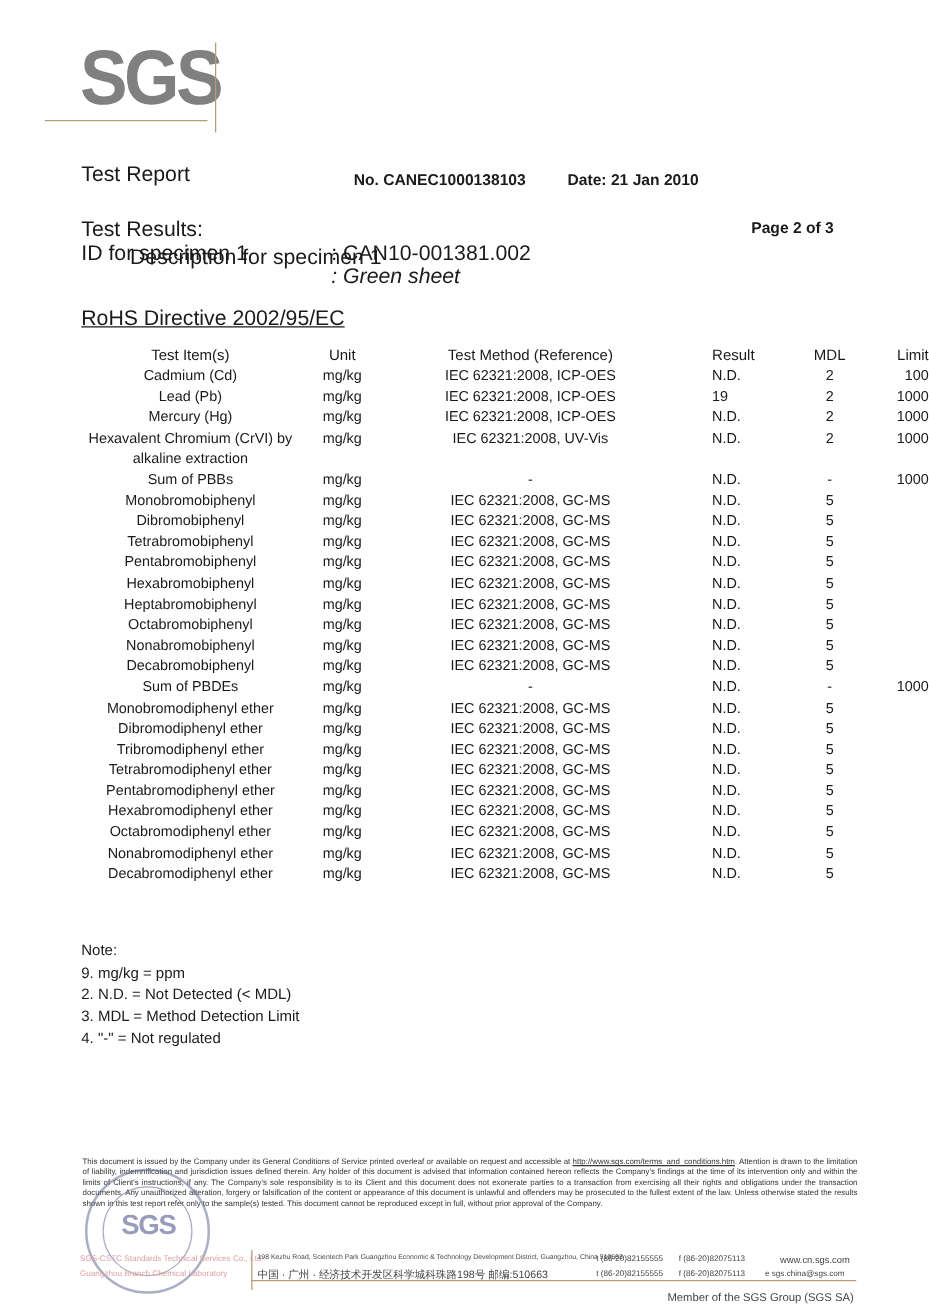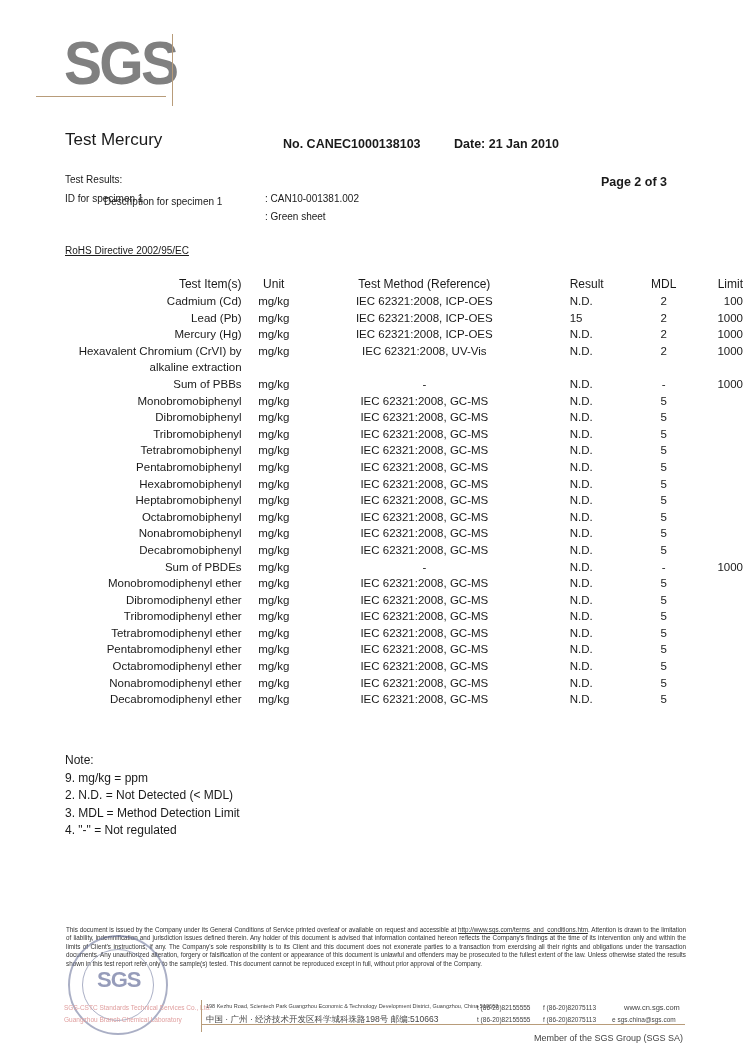--- a/index.html
+++ b/index.html
@@ -10,25 +10,25 @@
   
   .logo-text { position: absolute; left: 64px; top: 32px; font-family: "Liberation Sans", sans-serif;
                font-weight: bold; font-size: 62px; color: #808080; letter-spacing: -3px;
                transform: scaleX(0.92); transform-origin: left top; line-height: 62px; }
   .logo-hline { position: absolute; left: 36px; top: 96px; width: 130px; height: 1px; background: #b89c7a; }
   .logo-vline { position: absolute; left: 172px; top: 34px; width: 1px; height: 72px; background: #b89c7a; }
 
   .title { left: 65px; top: 130px; font-size: 17px; }
   .hdr { top: 137px; font-size: 12.5px; font-weight: bold; }
 
-  .lbl { font-size: 10px; }
+  .lbl { font-size: 17px; }
 
   table.results { position: absolute; left: 63px; top: 277px; border-collapse: collapse; font-size: 11.5px; }
   table.results td { padding: 0; height: 16.6px; vertical-align: top; line-height: 15px; }
-  table.results td.item { width: 180px; text-align: right; }
+  table.results td.item { width: 180px; text-align: center; }
   table.results td.unit { width: 65px; text-align: center; }
   table.results td.method { width: 240px; text-align: center; }
   table.results td.result { width: 65px; text-align: left; padding-left: 27px; }
   table.results td.mdl { width: 60px; text-align: center; }
   table.results td.limit { width: 50px; text-align: right; }
   table.results tr.head td { font-size: 12px; height: 17px; }
 
   .notes { position: absolute; left: 65px; top: 752px; font-size: 12px; line-height: 17.5px; }
 
   .disclaimer { position: absolute; left: 66px; top: 926px; width: 620px; font-size: 6.3px; line-height: 8.4px; color: #333; white-space: normal; text-align: justify; }
@@ -50,30 +50,30 @@
 </style>
 </head>
 <body>
 
 <div>
   <div class="logo-text">SGS</div>
   <div class="logo-hline"></div>
   <div class="logo-vline"></div>
 </div>
 
-<div class="abs title">Test Mercury</div>
+<div class="abs title">Test Report</div>
 <div class="abs hdr" style="left:283px;">No. CANEC1000138103</div>
 <div class="abs hdr" style="left:454px;">Date: 21 Jan 2010</div>
 <div class="abs hdr" style="left:601px;margin-top:38px;">Page 2 of 3</div>
 
 <div class="abs lbl" style="left:65px; top:174px;">Test Results:</div>
 <div class="abs lbl" style="left:65px; top:193px;">ID for specimen 1</div>
 <div class="abs lbl" style="left:265px; top:193px;">: CAN10-001381.002</div>
 <div class="abs lbl" style="left:65px; top:196px;margin-left:39px;">Description for specimen 1</div>
-<div class="abs lbl" style="left:265px; top:211px;">: Green sheet</div>
+<div class="abs lbl" style="left:265px; top:211px;font-style:italic;">: Green sheet</div>
 
 <div class="abs lbl" style="left:65px; top:245px; text-decoration: underline;">RoHS Directive 2002/95/EC</div>
 
 <table class="results">
   <tbody id="results-body">
     <tr class="head">
       <td class="item">Test Item(s)</td>
       <td class="unit">Unit</td>
       <td class="method">Test Method (Reference)</td>
       <td class="result">Result</td>
@@ -85,21 +85,21 @@
         <td class="unit">mg/kg</td>
         <td class="method">IEC 62321:2008, ICP-OES</td>
         <td class="result">N.D.</td>
         <td class="mdl">2</td>
         <td class="limit">100</td>
       </tr>
       <tr>
         <td class="item">Lead (Pb)</td>
         <td class="unit">mg/kg</td>
         <td class="method">IEC 62321:2008, ICP-OES</td>
-        <td class="result">15</td>
+        <td class="result">19</td>
         <td class="mdl">2</td>
         <td class="limit">1000</td>
       </tr>
       <tr>
         <td class="item">Mercury (Hg)</td>
         <td class="unit">mg/kg</td>
         <td class="method">IEC 62321:2008, ICP-OES</td>
         <td class="result">N.D.</td>
         <td class="mdl">2</td>
         <td class="limit">1000</td>
@@ -138,28 +138,20 @@
       </tr>
       <tr>
         <td class="item">Dibromobiphenyl</td>
         <td class="unit">mg/kg</td>
         <td class="method">IEC 62321:2008, GC-MS</td>
         <td class="result">N.D.</td>
         <td class="mdl">5</td>
         <td class="limit"></td>
       </tr>
       <tr>
-        <td class="item">Tribromobiphenyl</td>
-        <td class="unit">mg/kg</td>
-        <td class="method">IEC 62321:2008, GC-MS</td>
-        <td class="result">N.D.</td>
-        <td class="mdl">5</td>
-        <td class="limit"></td>
-      </tr>
-      <tr>
         <td class="item">Tetrabromobiphenyl</td>
         <td class="unit">mg/kg</td>
         <td class="method">IEC 62321:2008, GC-MS</td>
         <td class="result">N.D.</td>
         <td class="mdl">5</td>
         <td class="limit"></td>
       </tr>
       <tr>
         <td class="item">Pentabromobiphenyl</td>
         <td class="unit">mg/kg</td>
@@ -243,20 +235,28 @@
       <tr>
         <td class="item">Tetrabromodiphenyl ether</td>
         <td class="unit">mg/kg</td>
         <td class="method">IEC 62321:2008, GC-MS</td>
         <td class="result">N.D.</td>
         <td class="mdl">5</td>
         <td class="limit"></td>
       </tr>
       <tr>
         <td class="item">Pentabromodiphenyl ether</td>
+        <td class="unit">mg/kg</td>
+        <td class="method">IEC 62321:2008, GC-MS</td>
+        <td class="result">N.D.</td>
+        <td class="mdl">5</td>
+        <td class="limit"></td>
+      </tr>
+      <tr>
+        <td class="item">Hexabromodiphenyl ether</td>
         <td class="unit">mg/kg</td>
         <td class="method">IEC 62321:2008, GC-MS</td>
         <td class="result">N.D.</td>
         <td class="mdl">5</td>
         <td class="limit"></td>
       </tr>
       <tr>
         <td class="item">Octabromodiphenyl ether</td>
         <td class="unit">mg/kg</td>
         <td class="method">IEC 62321:2008, GC-MS</td>

